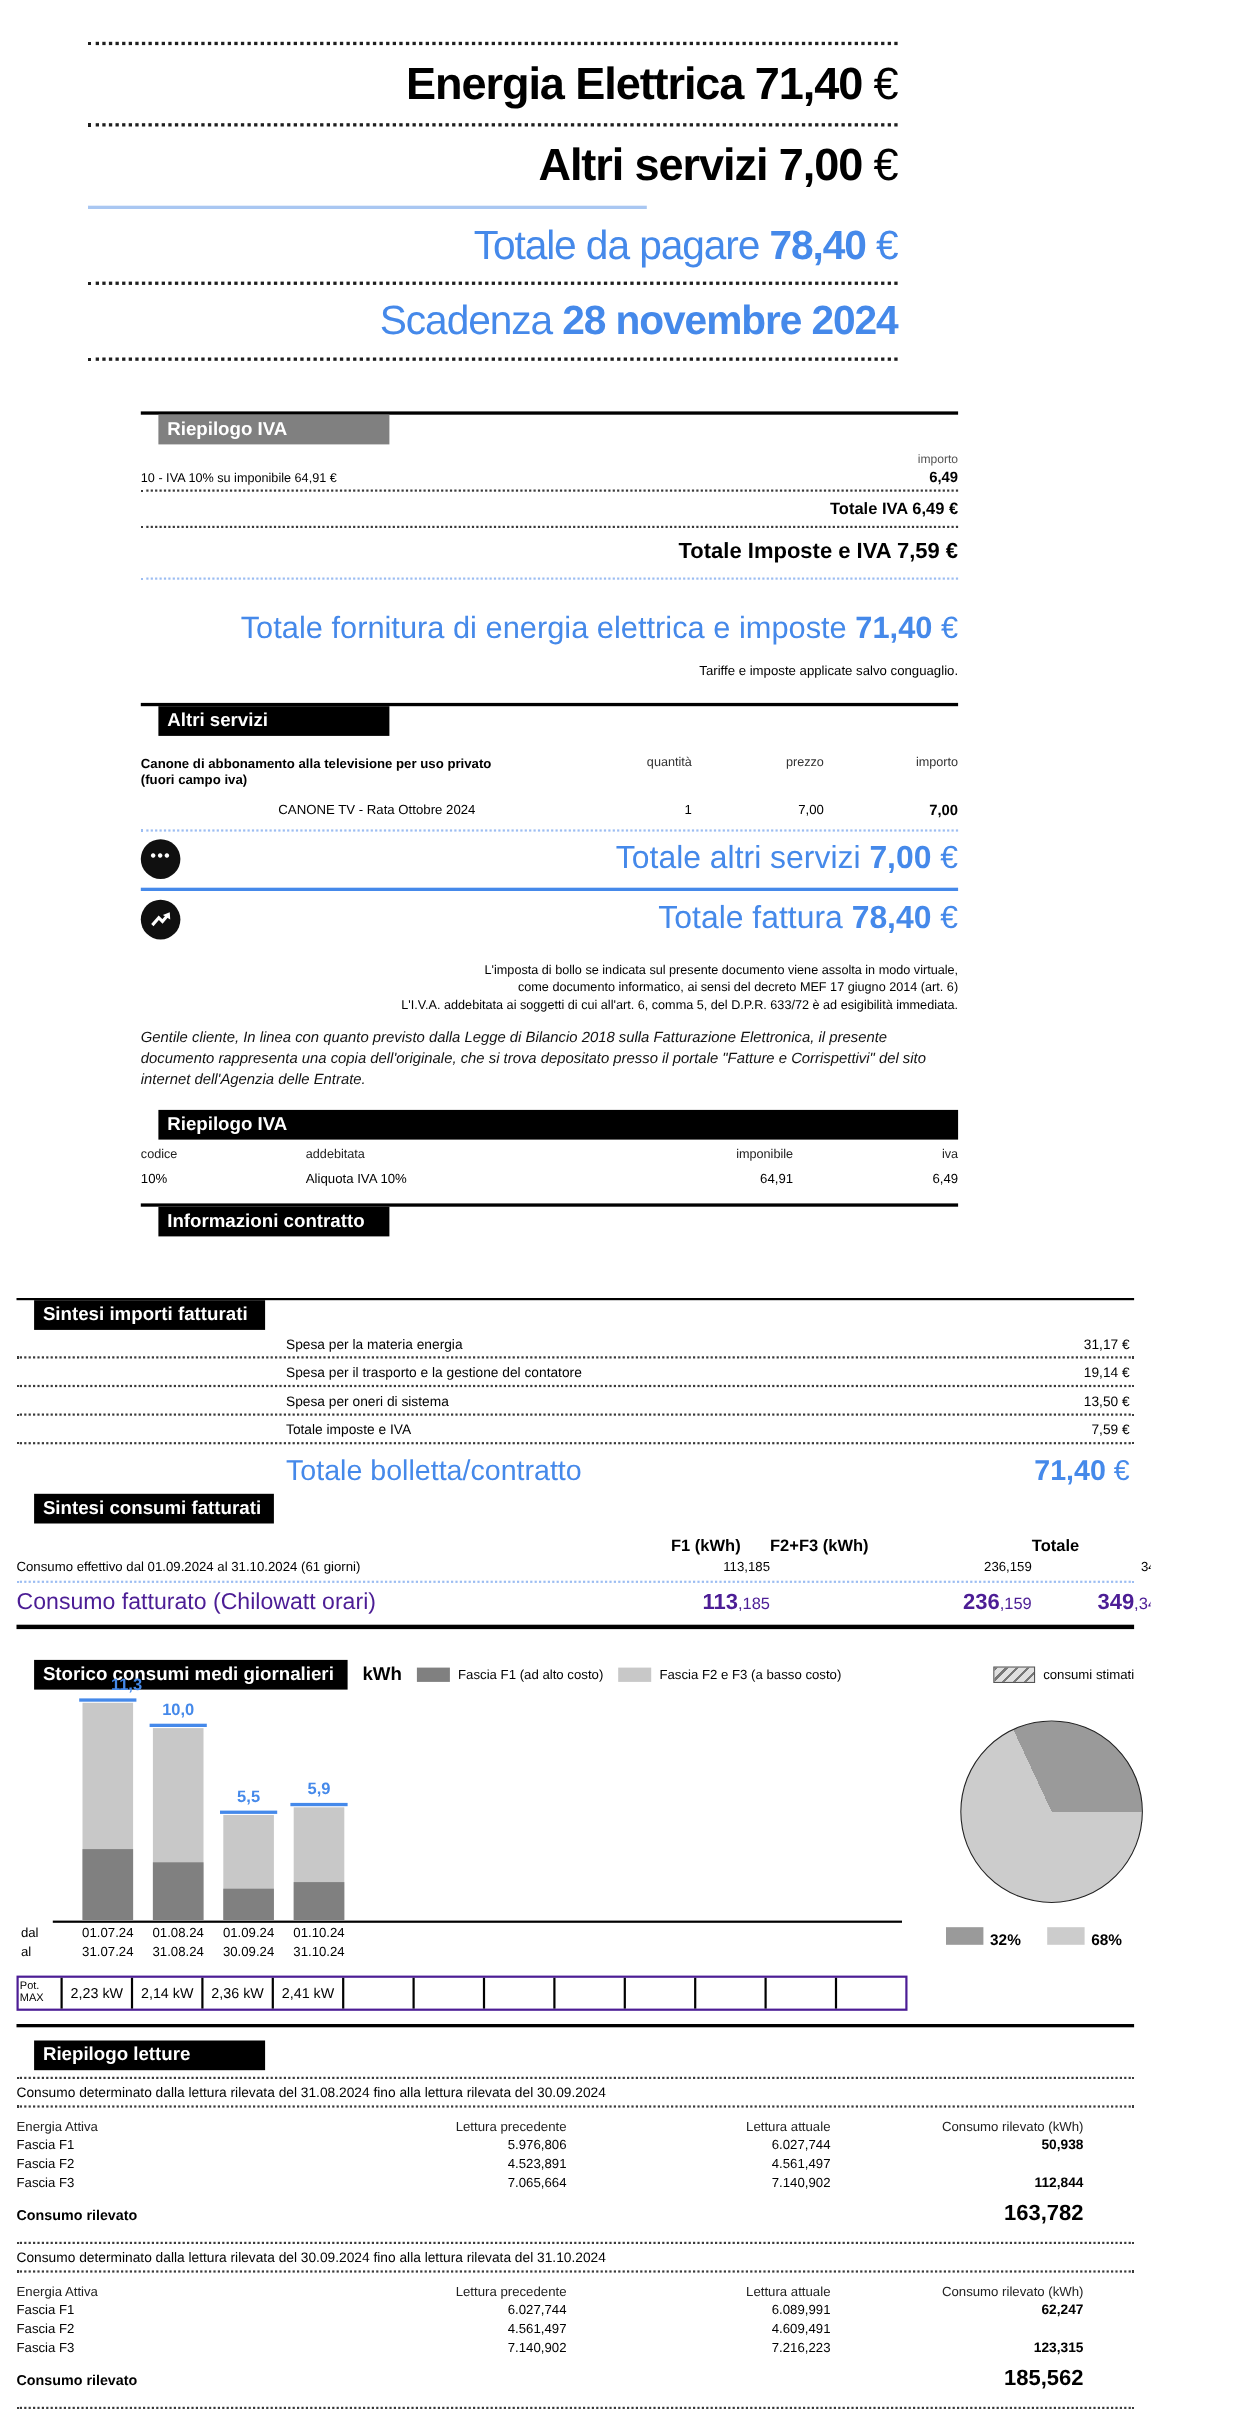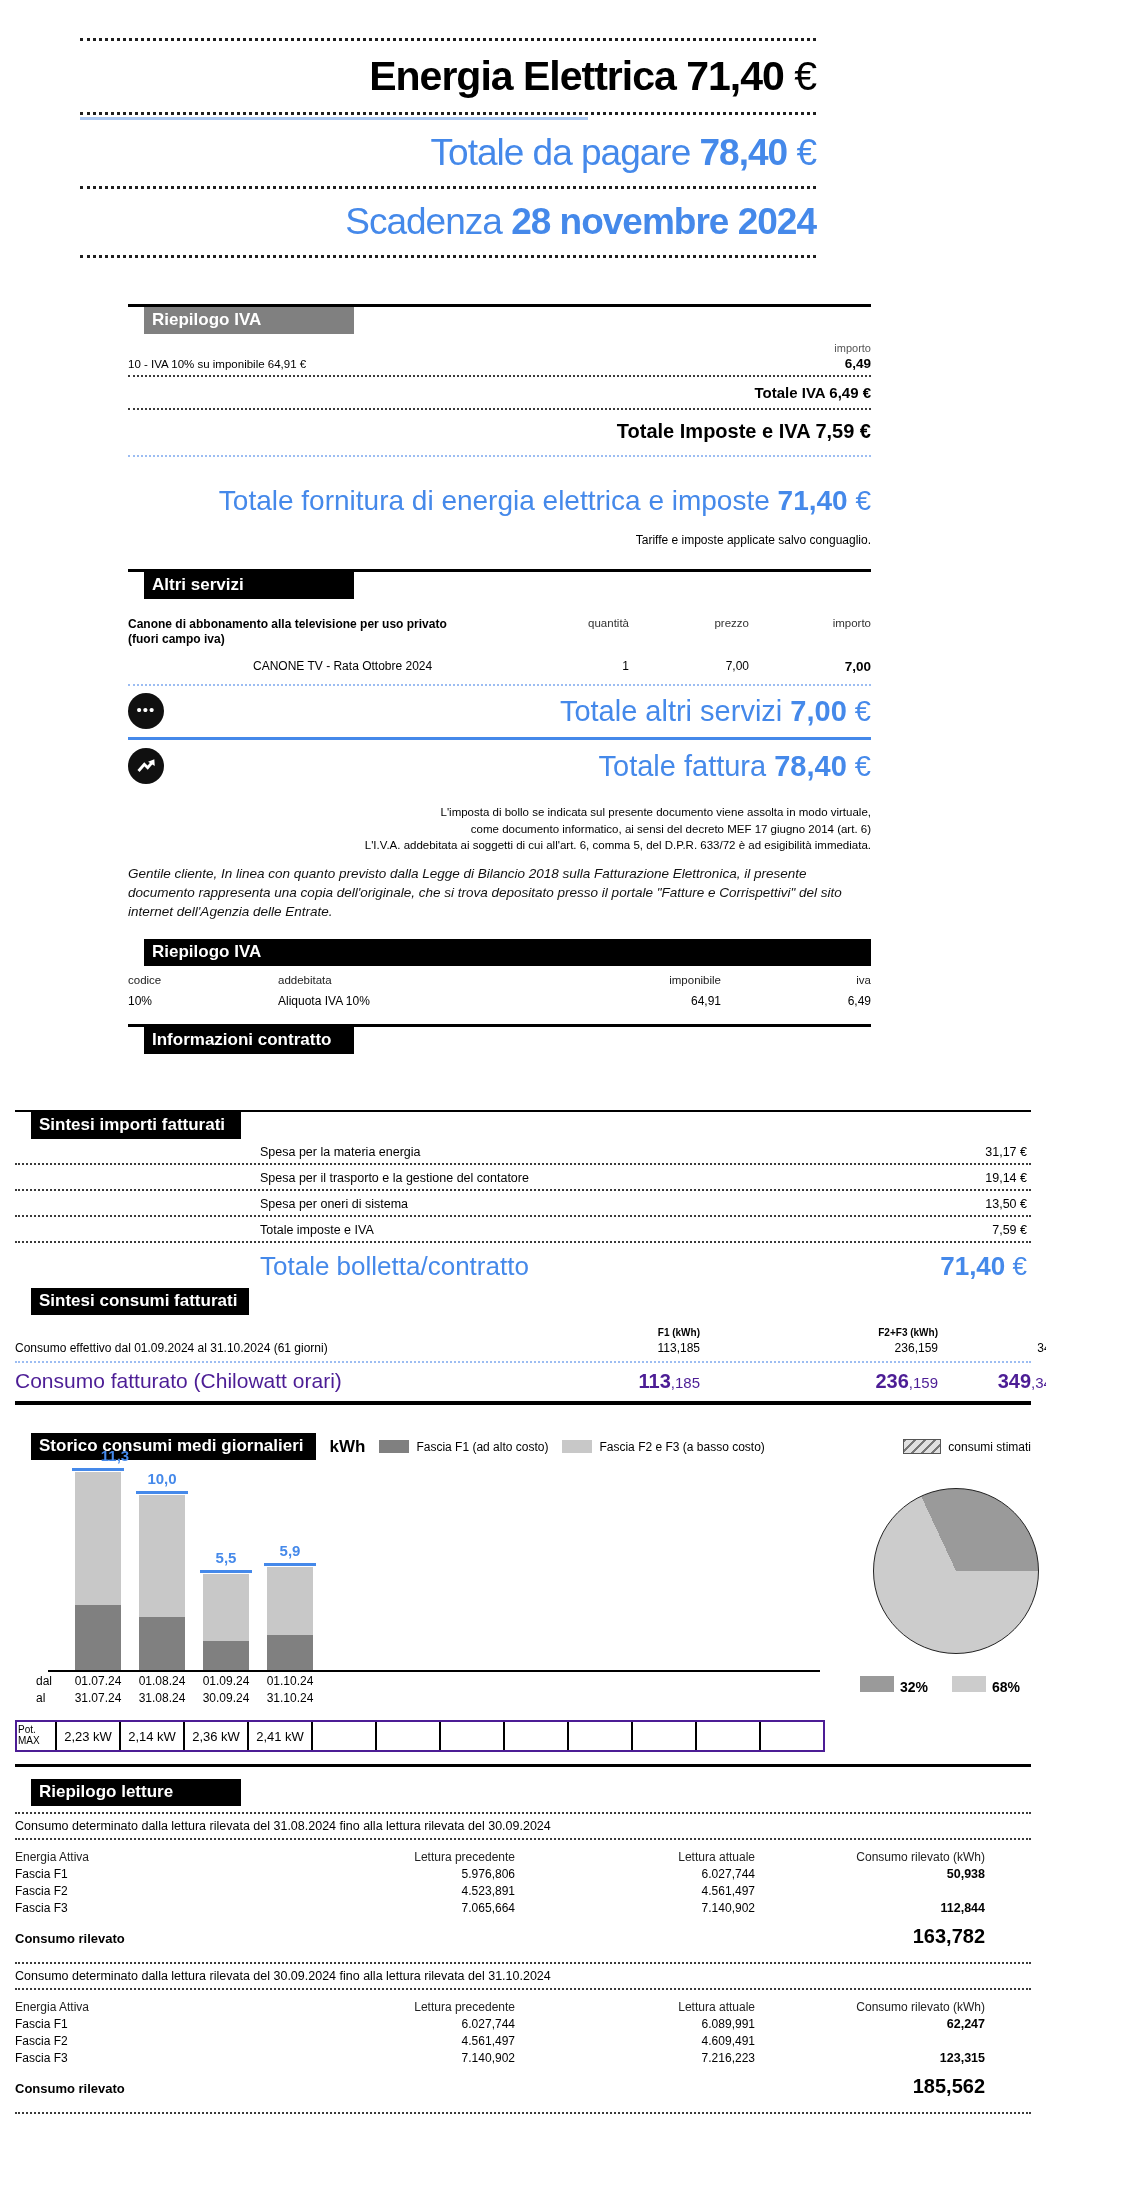--- a/index.html
+++ b/index.html
@@ -60,21 +60,21 @@
   .full{margin:0 15px;}
   .sintesi{margin-top:56px;border-top:2px solid #000;}
   .si-row{display:flex;align-items:baseline;font-size:12.5px;padding:6px 4px 4px 245px;}
   .si-row .v{margin-left:auto;}
   .si-total{display:flex;align-items:baseline;color:#4589ea;padding:8px 4px 6px 245px;}
   .si-total .l{font-size:26px;}
   .si-total .v{margin-left:auto;font-size:26px;font-weight:bold;}
   .si-total .v .eur{font-weight:normal;}
 
   .sc-grid{display:grid;grid-template-columns:595px 90px 238px 170px;align-items:baseline;}
-  .sc-grid .h{font-weight:bold;font-size:10px;text-align:right;}
+  .sc-grid .h{font-weight:bold;font-size:15px;text-align:left;}
   .sc-grid .c{font-size:12px;text-align:right;padding-top:3px;}
   .sc-grid .lab{text-align:left;font-size:12px;}
   .sc-blue{display:grid;grid-template-columns:595px 90px 238px 170px;align-items:baseline;color:#4c1d95;padding:6px 0 8px;}
   .sc-blue .lab{font-size:21px;text-align:left;}
   .sc-blue .n{font-size:20px;font-weight:bold;text-align:right;}
   .sc-blue .n .sub{font-size:15px;font-weight:normal;}
   .thickline{border-top:4px solid #000;}
 
   
   .chart-head{display:flex;align-items:center;margin-top:28px;gap:14px;}
@@ -84,21 +84,21 @@
   .sw.dark{background:#808080;}
   .sw.light{background:#c8c8c8;}
   .sw.hatch{width:36px;background:repeating-linear-gradient(135deg,#777 0 2px,#e0e0e0 2px 7px);border:1px solid #555;}
   .leg.stimati{margin-left:auto;}
   .chart-wrap{position:relative;height:248px;margin-top:10px;}
   .axis{position:absolute;left:33px;top:200px;width:772px;border-top:2px solid #000;}
   .bar{position:absolute;width:46px;background:#c8c8c8;}
   .bar-dark{position:absolute;left:0;bottom:0;width:100%;background:#808080;}
   .bar-cap{position:absolute;height:3px;width:52px;background:#4589ea;}
   .bar-val{position:absolute;width:64px;text-align:center;color:#4589ea;font-weight:bold;font-size:15px;}
-  .ax-lab{position:absolute;font-size:12px;left:21px;text-align:center;}
+  .ax-lab{position:absolute;font-size:12px;left:4px;text-align:center;}
   .ax-date{position:absolute;width:70px;text-align:center;font-size:12px;}
   .pie{position:absolute;left:858px;top:18px;width:164px;height:164px;border-radius:50%;border:1px solid #222;}
   .pie-legend{position:absolute;left:845px;top:206px;display:flex;gap:24px;align-items:center;}
   .pie-legend .sw{width:34px;height:16px;}
   .pie-legend .pct{font-weight:bold;font-size:14px;margin-left:6px;}
 
   .pot-table{display:flex;border:2px solid #4c1d95;width:fit-content;margin-top:2px;}
   .pot-label{width:36px;font-size:10px;line-height:1.1;padding:2px 1px;border-right:2px solid #000;}
   .pot-cell{width:62px;border-right:2px solid #000;display:flex;align-items:center;justify-content:center;font-size:13px;height:28px;}
   .pot-cell:last-child{border-right:none;}
@@ -122,20 +122,25 @@
 <div class="page">
 
   <div class="head">
     <div class="dot"></div>
     <div class="headline">
       <span>Energia Elettrica</span>
       <span>71,40</span>
       <span class="eur">€</span>
     </div>
     <div class="dot"></div>
+    <div class="headline">
+      <span>Altri servizi</span>
+      <span>7,00</span>
+      <span class="eur">€</span>
+    </div>
     <div class="blue-underline"></div>
     <div class="headline blu">
       <span>Totale da pagare</span>
       <b>78,40</b>
       <span class="eur">€</span>
     </div>
     <div class="dot"></div>
     <div class="headline blu">
       <span>Scadenza</span>
       <b>28 novembre 2024</b>

